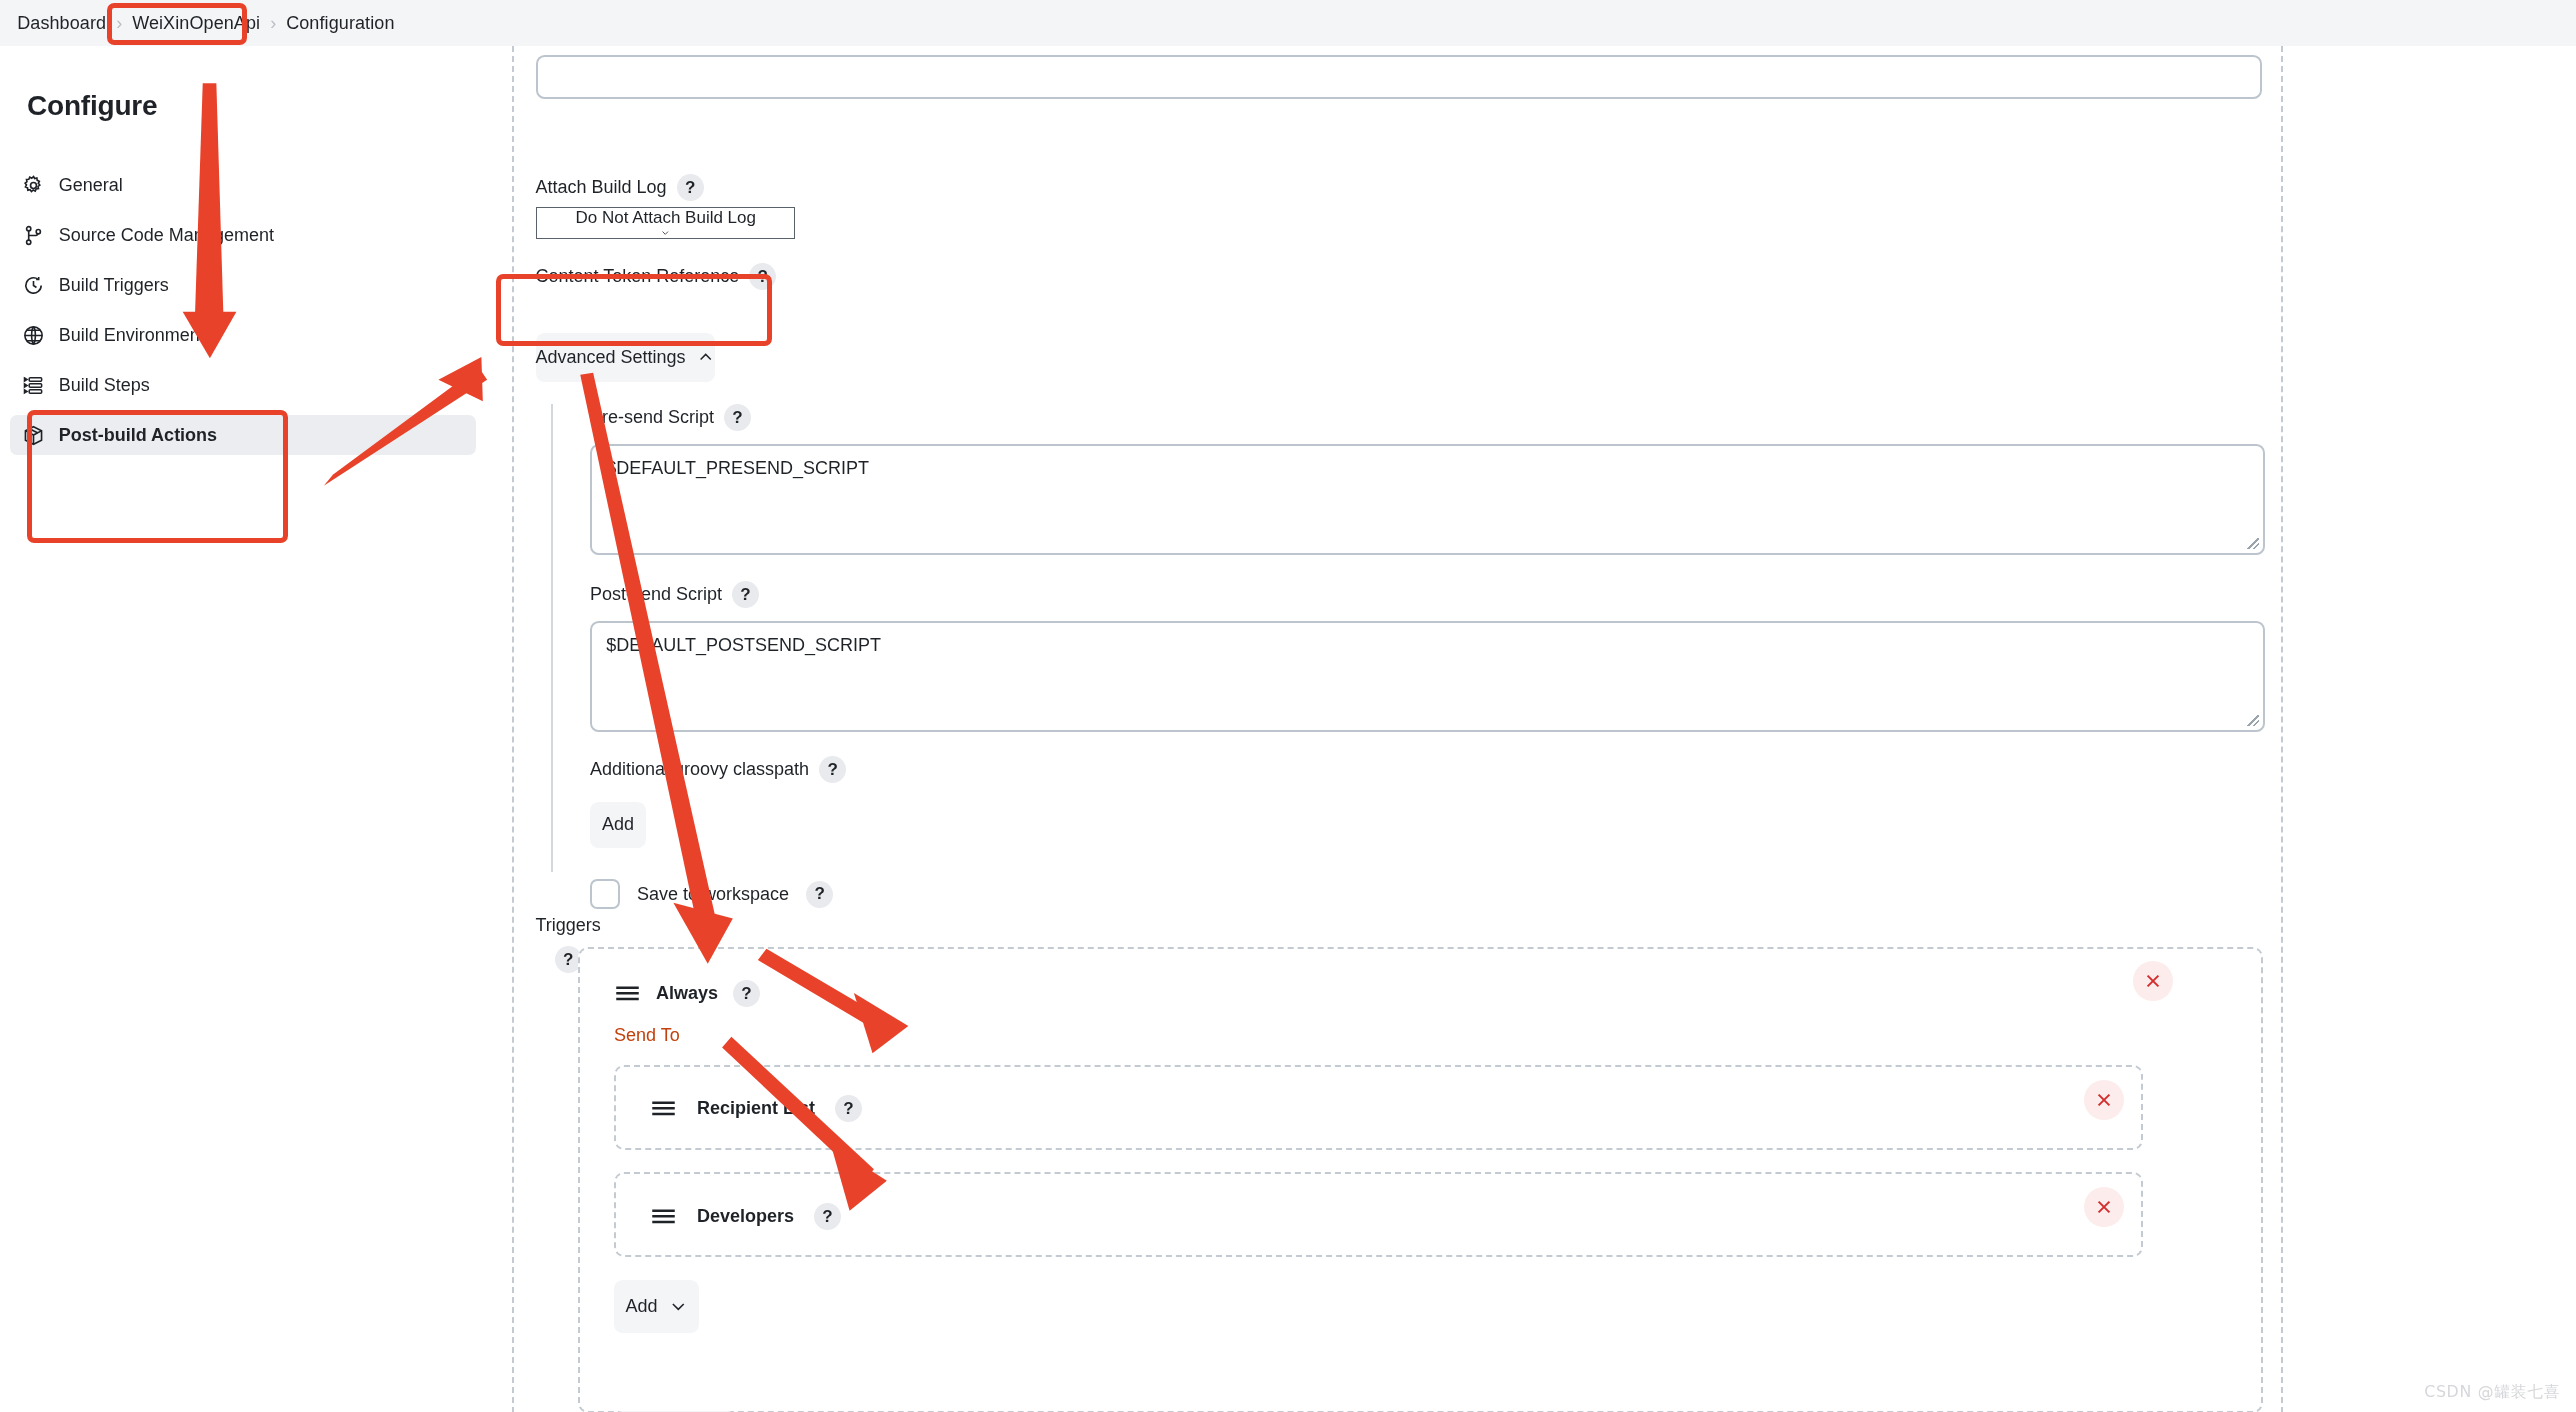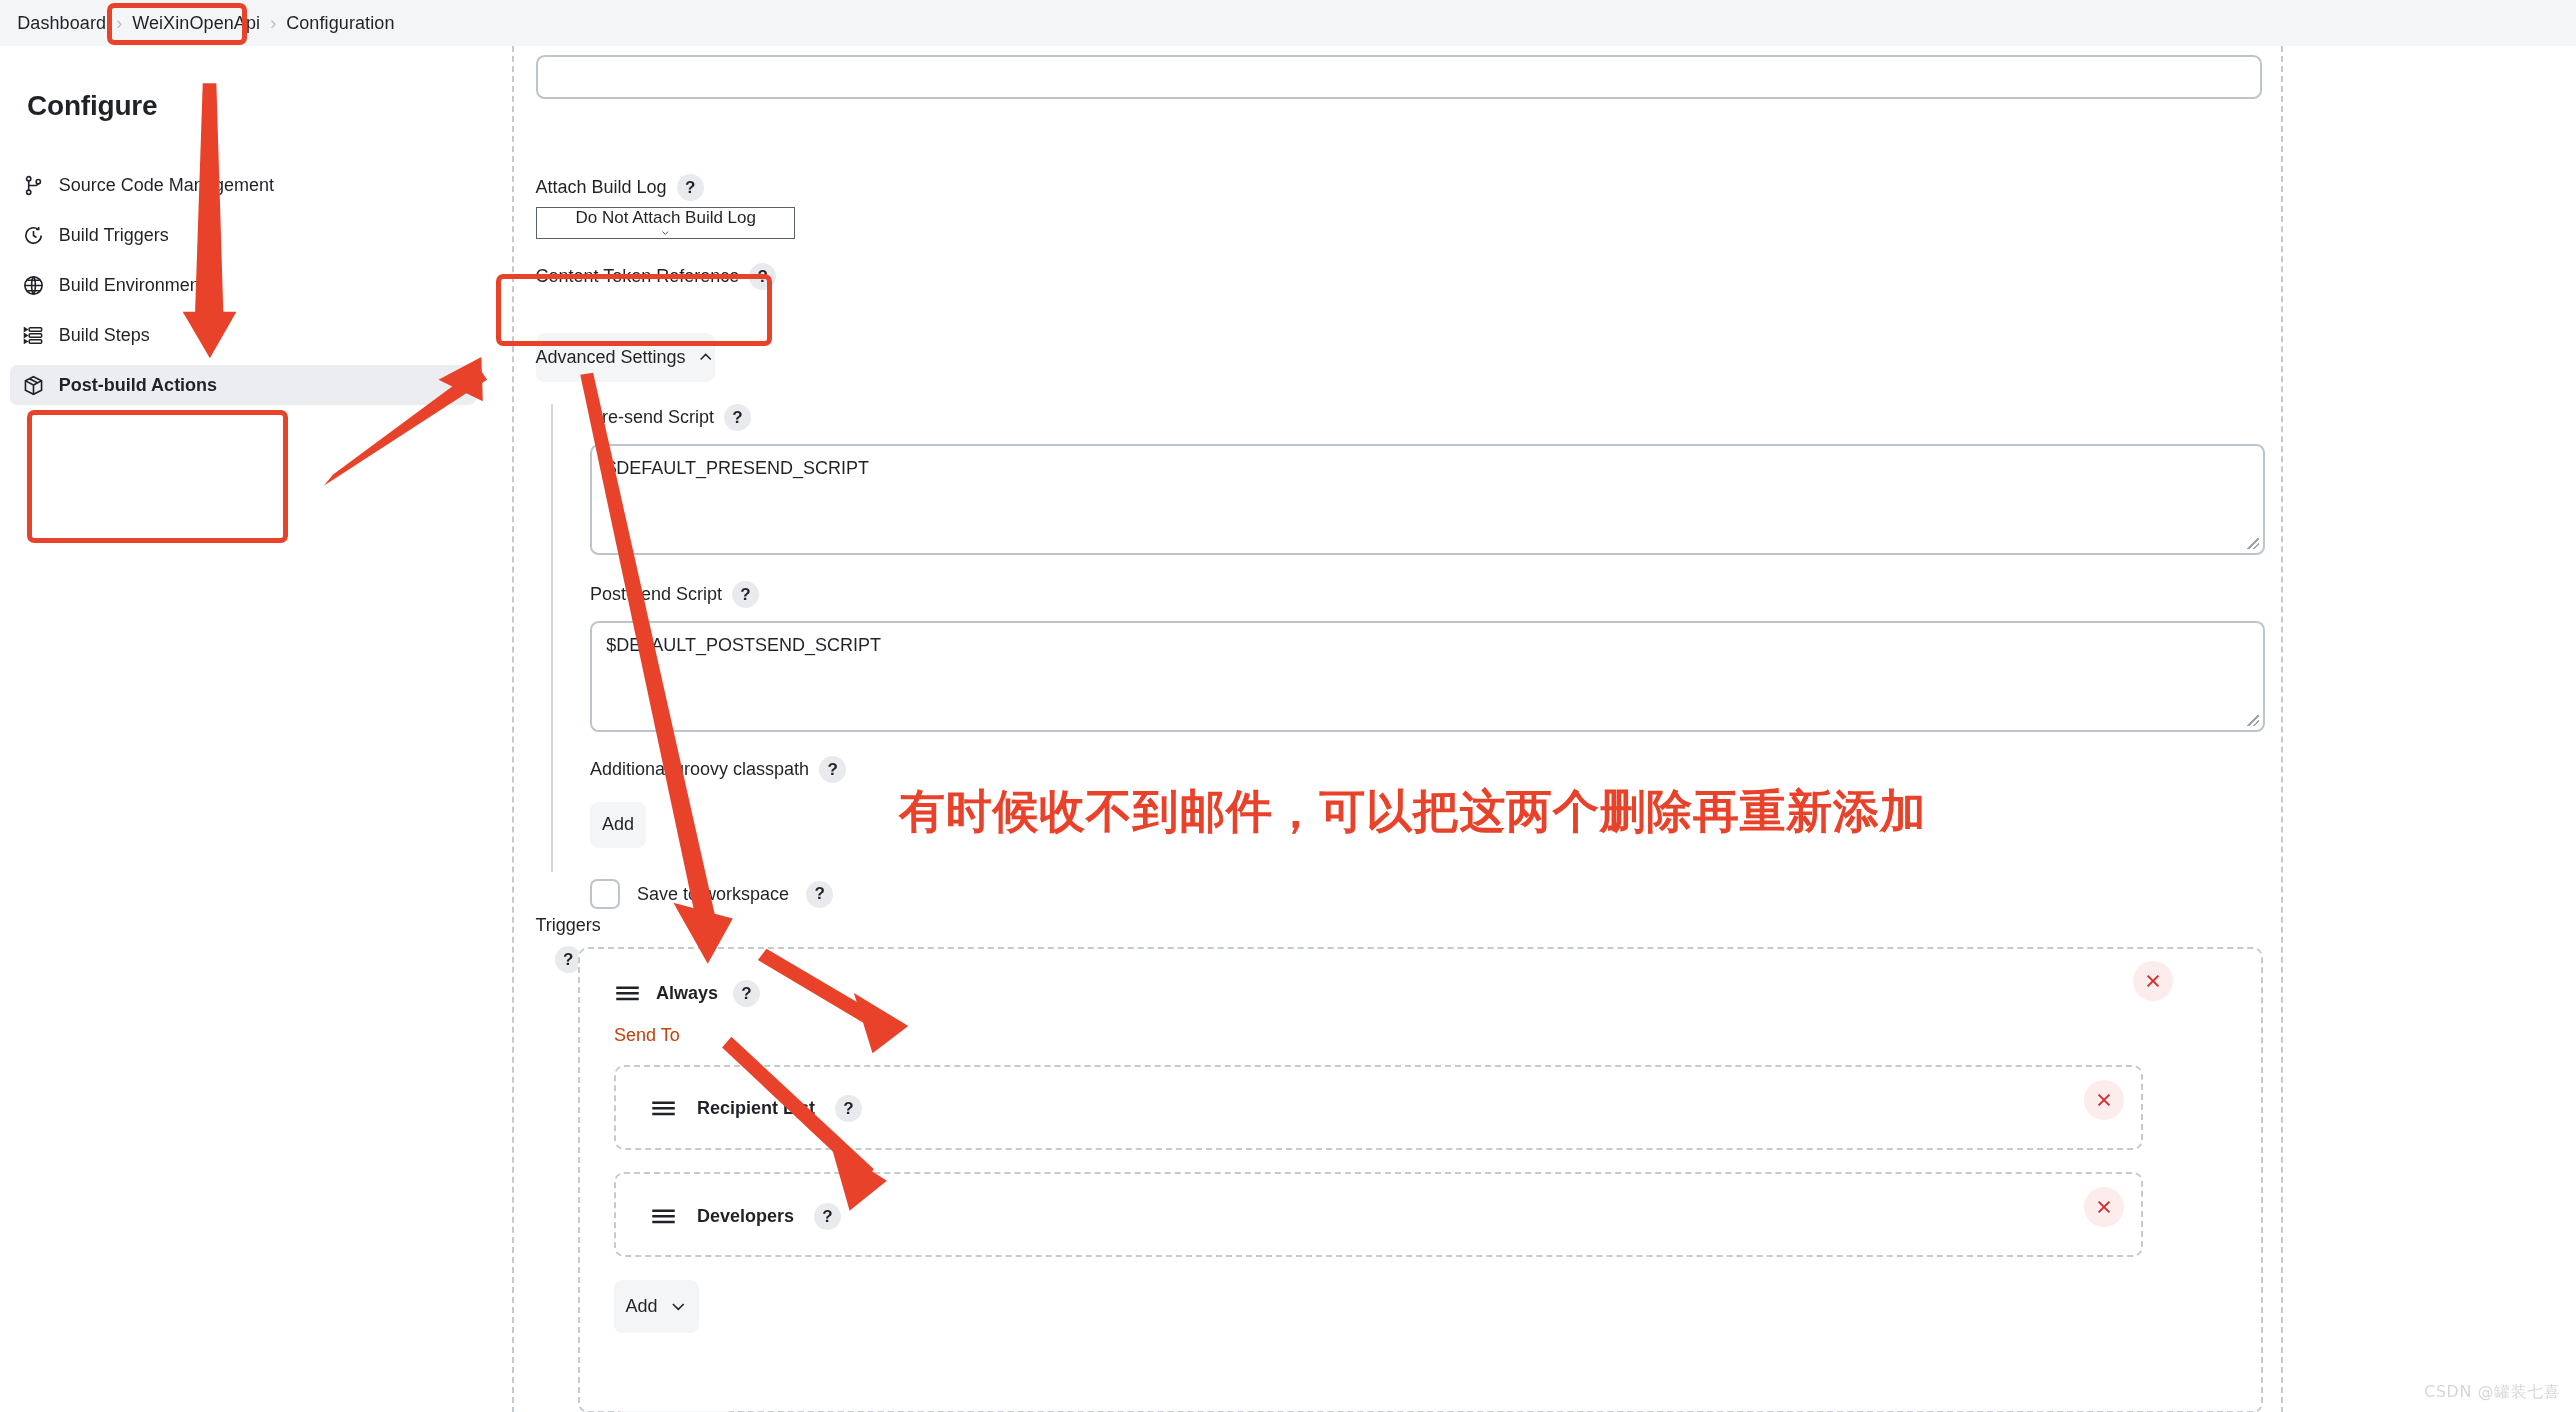--- a/index.html
+++ b/index.html
@@ -166,20 +166,27 @@
     <span class="crumb-sep">›</span>
     <span class="crumb">WeiXinOpenApi</span>
     <span class="crumb-sep">›</span>
     <span class="crumb">Configuration</span>
   </div>
 
   <div class="page-title">Configure</div>
 
   <nav class="sidenav">
 
+    <div class="sidenav-item">
+      <svg class="nav-ico" viewBox="0 0 24 24" fill="none" stroke="#1f2328" stroke-width="1.7">
+        <circle cx="12" cy="12" r="3.1"></circle>
+        <path d="M12 2.6l1.2 2.1 2.3-.5.4 2.4 2.2 1-1.1 2.1 1.6 1.8-1.9 1.5.5 2.3-2.4.3-1 2.2-2.1-1.1-1.8 1.6-1.5-1.9-2.3.5-.3-2.4-2.2-1 1.1-2.1L3.3 9.6l1.9-1.5-.5-2.3 2.4-.3 1-2.2L10.2 4.4z"></path>
+      </svg>
+      <span class="sidenav-label">General</span>
+    </div>
 
     <div class="sidenav-item">
       <svg class="nav-ico" viewBox="0 0 24 24" fill="none" stroke="#1f2328" stroke-width="1.7">
         <circle cx="7" cy="5" r="2.2"></circle>
           <circle cx="7" cy="19" r="2.2"></circle>
           <circle cx="17" cy="8" r="2.2"></circle>
         <path d="M7 7.2v9.6M7 12h5.5c2.6 0 4.5-1 4.5-2.7"></path>
       </svg>
       <span class="sidenav-label">Source Code Management</span>
     </div>
@@ -388,18 +395,17 @@
       <polygon points="1058,1340 1070,1324 1253,1432 1243,1450"></polygon>
       <polygon points="1192,1386 1268,1432 1218,1470"></polygon>
     </g>
 
     <g fill="#e8432a">
       <polygon points="1008,1462 1021,1447 1220,1632 1206,1648"></polygon>
       <polygon points="1160,1598 1238,1648 1186,1690"></polygon>
     </g>
   </svg>
 
-  <div class="anno-text" style="left:899px; top:781px;">有时候收不到邮件，可以把这两个删除再重新添加</div>
 
   <div class="watermark">CSDN @罐装七喜</div>
 
 </div>
 
 
 </body></html>

